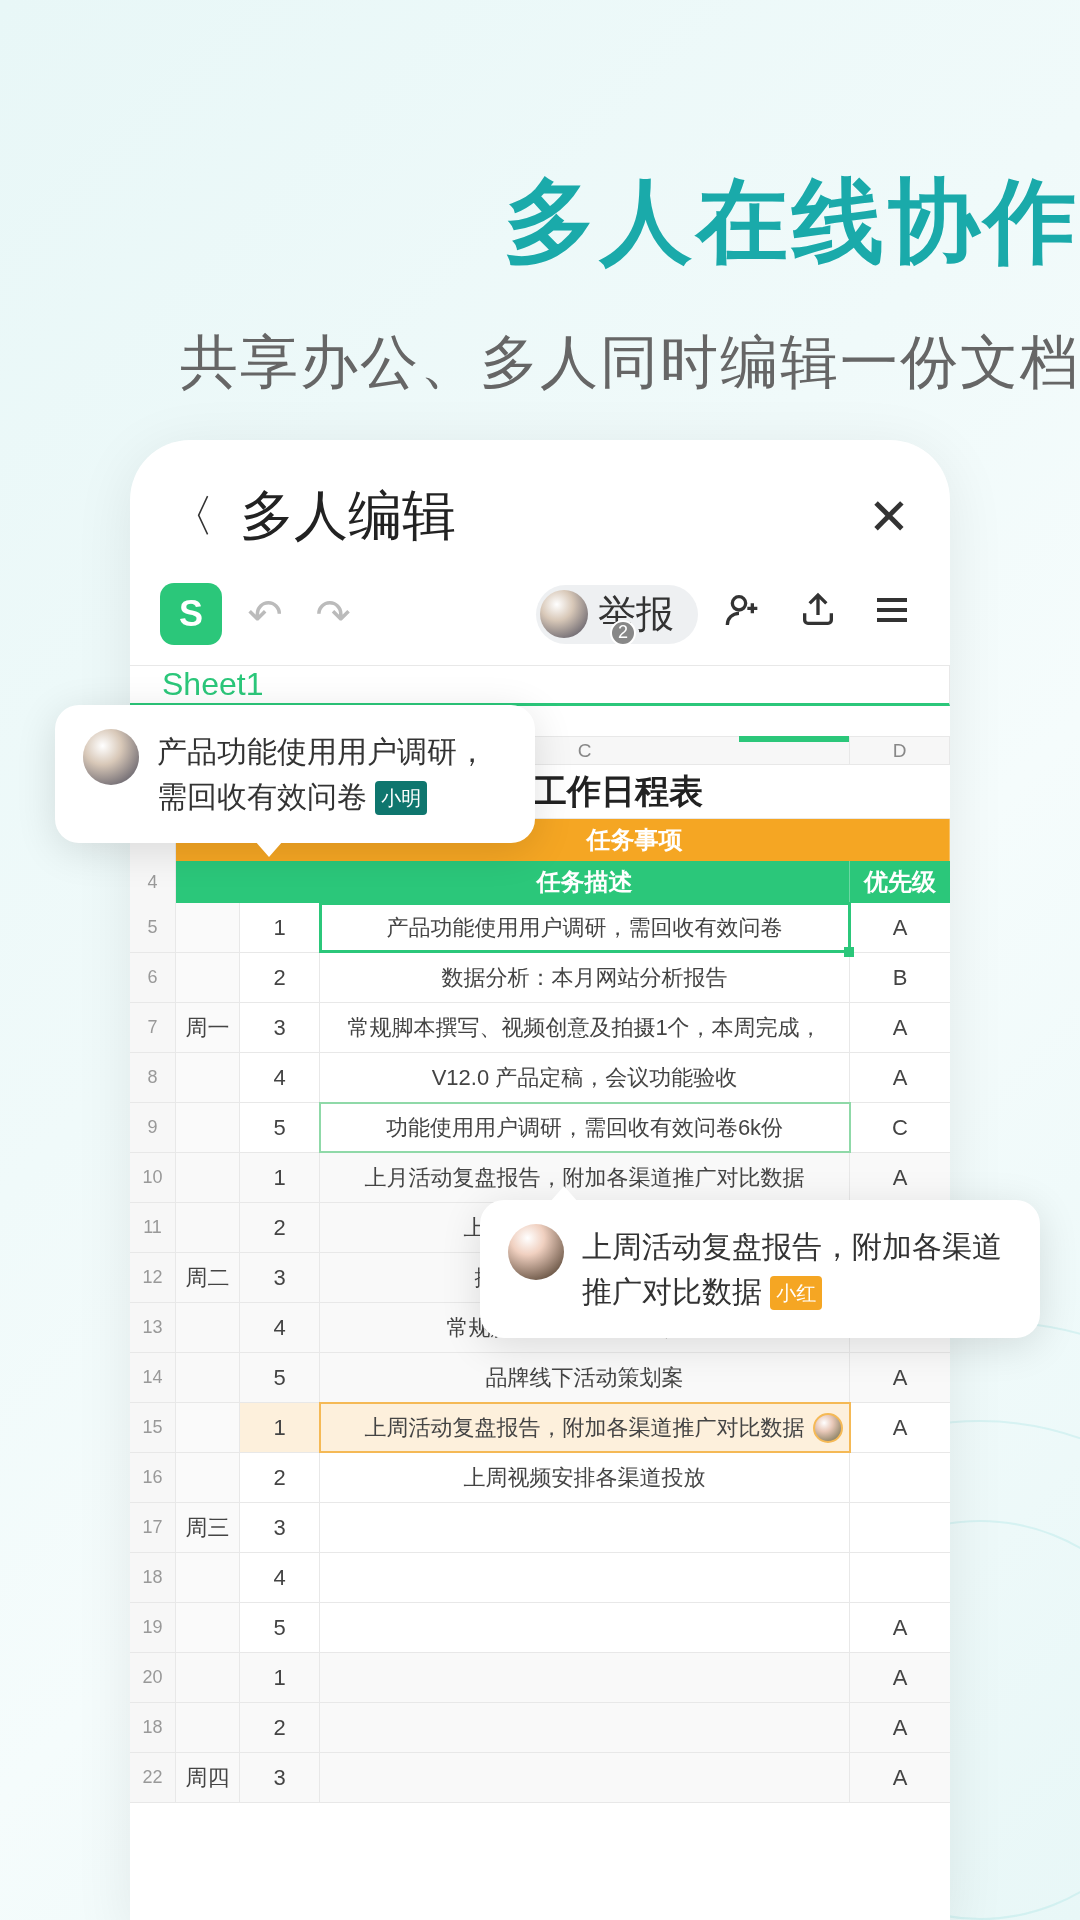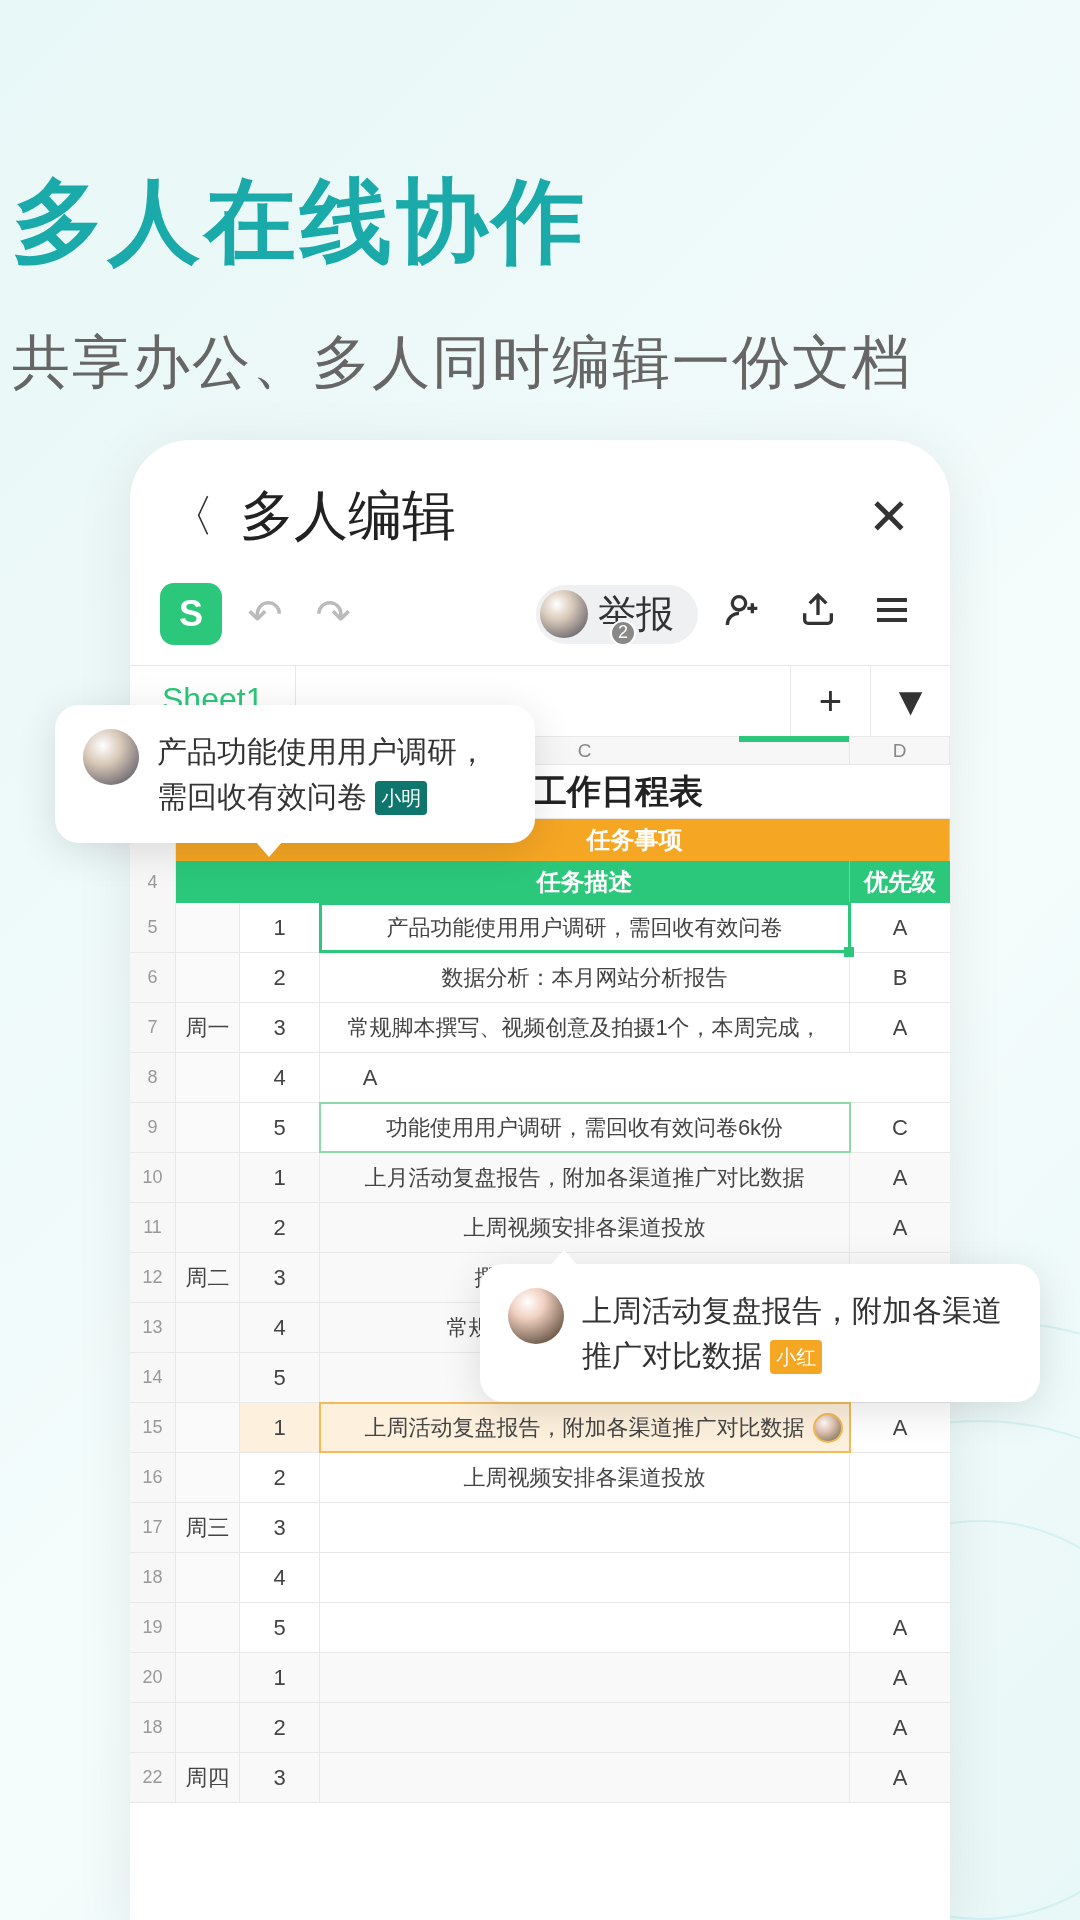--- a/index.html
+++ b/index.html
@@ -16,21 +16,21 @@
   }
   .bg-circles div {
     position: absolute; border: 2px solid rgba(80,200,200,0.15);
     border-radius: 50%;
   }
   .bg-circles .c1 { width: 400px; height: 400px; right: 100px; bottom: 200px; }
   .bg-circles .c2 { width: 600px; height: 600px; right: 0px; bottom: 100px; }
   .bg-circles .c3 { width: 800px; height: 800px; right: -100px; bottom: 0px; }
 
   .headline {
-    text-align: left;
+    text-align: right;
     padding-top: 160px;
     padding-left: 12px;
   }
   .headline h1 {
     font-size: 92px;
     font-weight: 700;
     color: #1aaaaa;
     letter-spacing: 4px;
   }
   .headline p {
@@ -107,20 +107,21 @@
   .tb-right {
     color: #333; font-size: 40px; width: 56px; text-align: center;
   }
   .tb-right svg { width: 40px; height: 40px; }
 
   .sheet-tabs {
     display: flex; align-items: stretch;
     border-top: 1px solid #e8e8e8;
     border-bottom: 1px solid #e8e8e8;
     height: 72px;
+    flex-direction: column;
   }
   .sheet-tab {
     padding: 0 32px;
     display: flex; align-items: center;
     color: #2bc77a; font-size: 32px; font-weight: 500;
     border-right: 1px solid #e8e8e8;
     border-bottom: 3px solid #2bc77a;
   }
   .sheet-tabs .spacer { flex: 1; }
   .sheet-tabs .btn {
@@ -273,21 +274,21 @@
     content: ""; position: absolute;
     width: 0; height: 0;
   }
   .bubble.b1 { left: 55px; top: 705px; width: 480px; }
   .bubble.b1::after {
     left: 200px; bottom: -14px;
     border-left: 14px solid transparent;
     border-right: 14px solid transparent;
     border-top: 16px solid #fff;
   }
-  .bubble.b2 { left: 480px; top: 1264px; width: 560px; }
+  .bubble.b2 { left: 480px; top: 1200px; width: 560px; }
   .bubble.b2::after {
     left: 70px; top: -14px;
     border-left: 14px solid transparent;
     border-right: 14px solid transparent;
     border-bottom: 16px solid #fff;
   }
 </style>
 </head>
 <body>
 
@@ -390,20 +391,21 @@
           <div class="rn">7</div>
           <div class="cA">周一</div>
           <div class="cB">3</div>
           <div class="cC">常规脚本撰写、视频创意及拍摄1个，本周完成，</div>
           <div class="cD">A</div>
         </div>
         <div class="data-row">
           <div class="rn">8</div>
           <div class="cA"></div>
           <div class="cB">4</div>
+          <div class="cC">V12.0 产品定稿，会议功能验收</div>
           <div class="cD">A</div>
         </div>
         <div class="data-row green-outline">
           <div class="rn">9</div>
           <div class="cA"></div>
           <div class="cB">5</div>
           <div class="cC">功能使用用户调研，需回收有效问卷6k份</div>
           <div class="cD">C</div>
         </div>
         <div class="data-row shaded">

